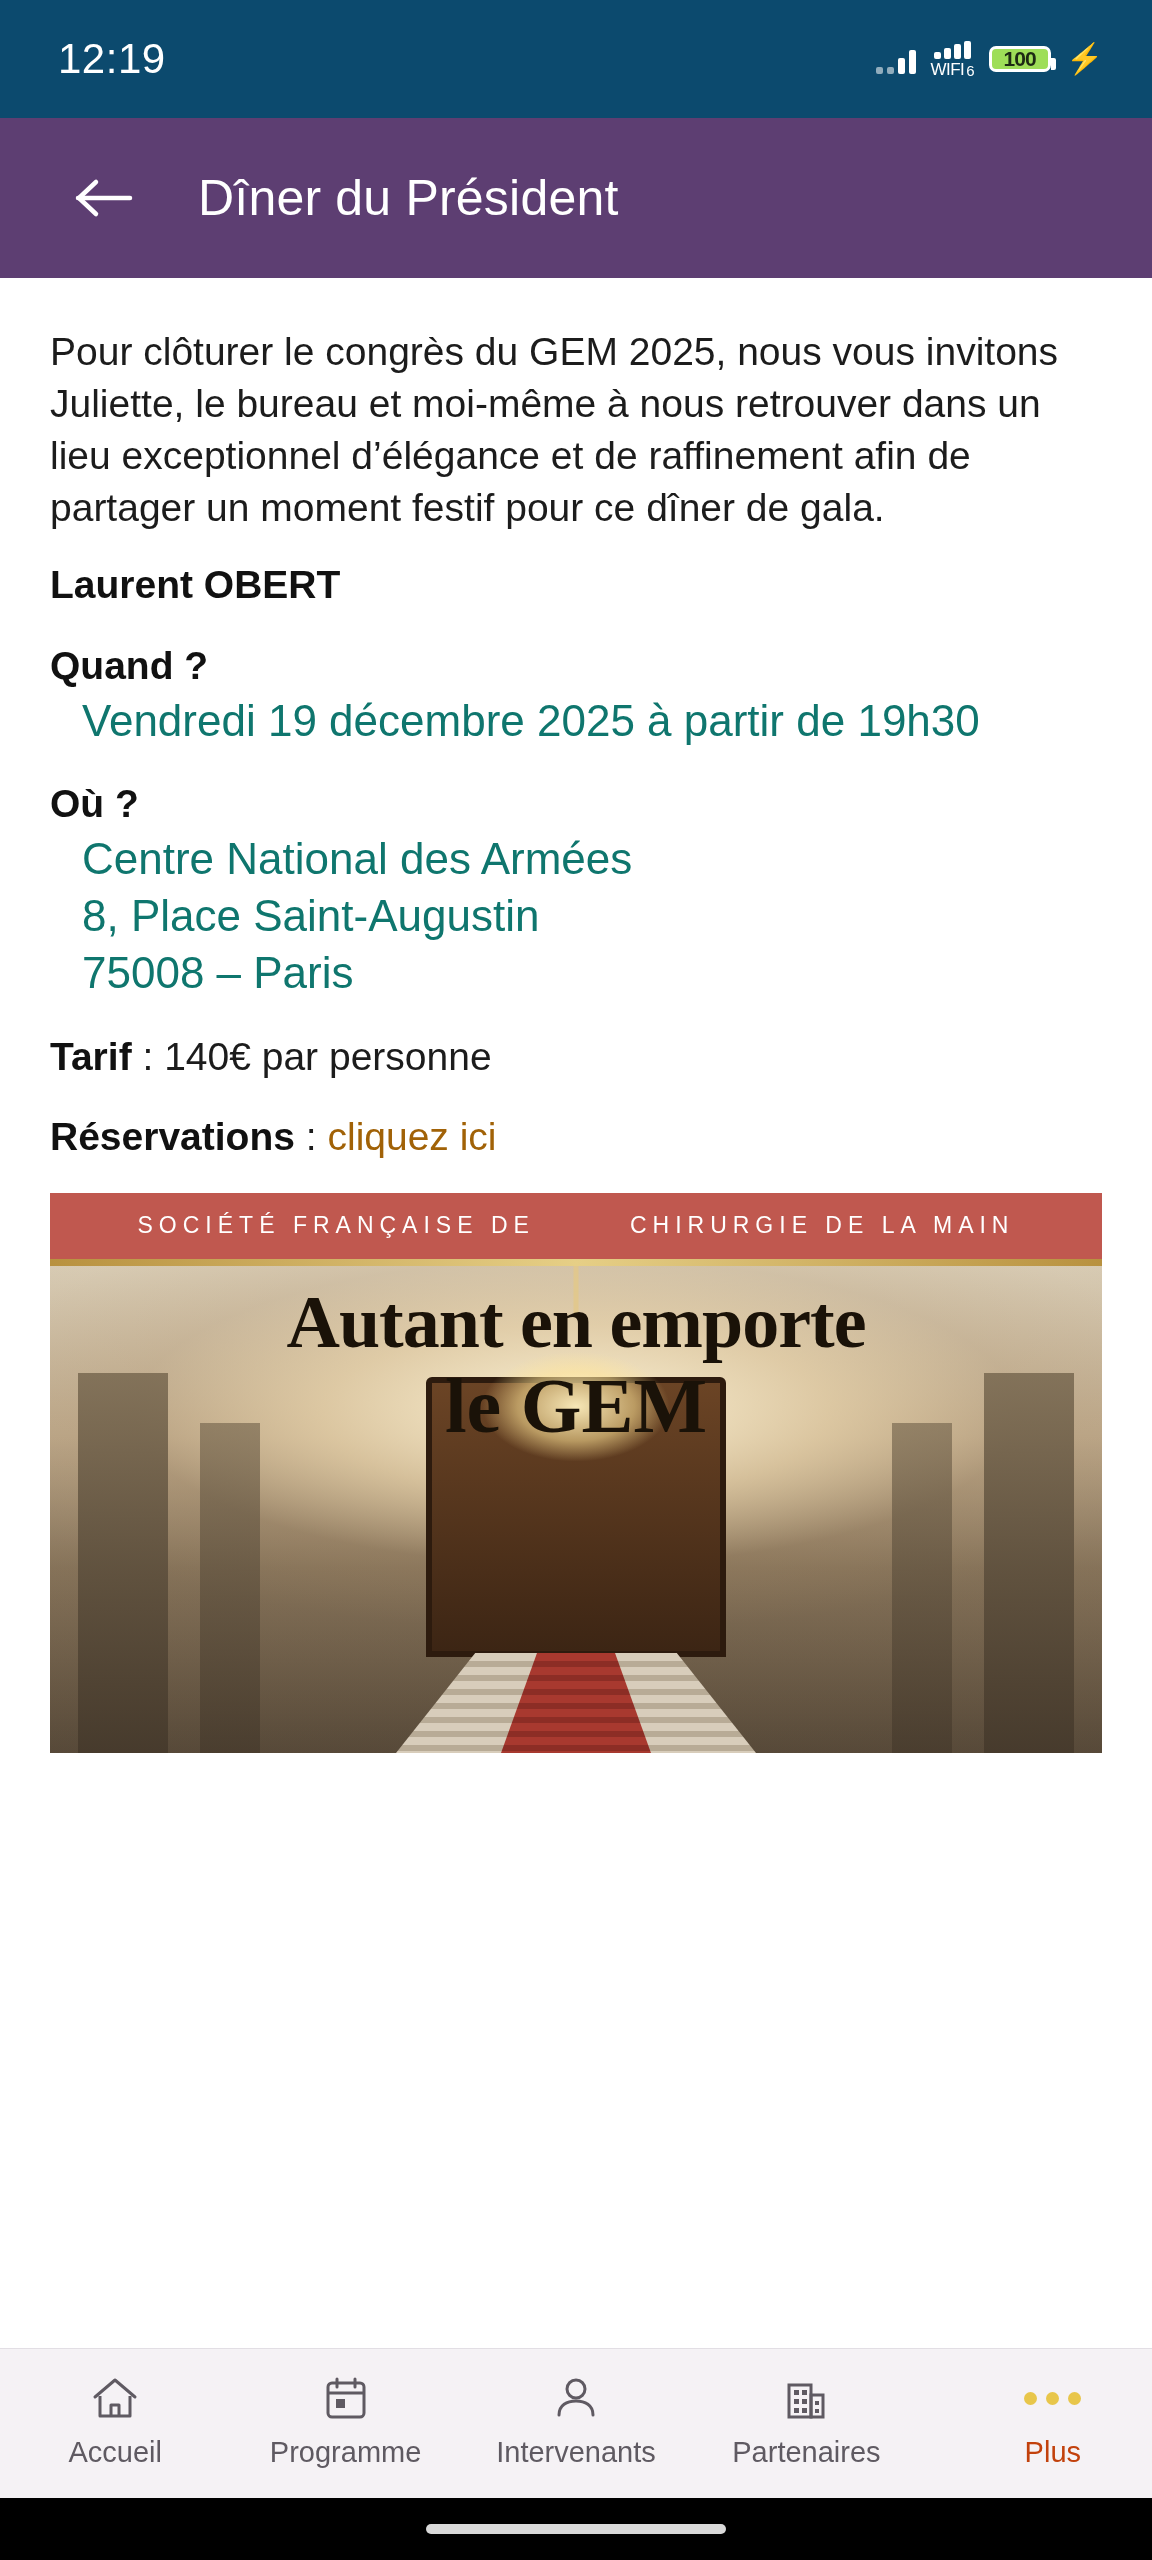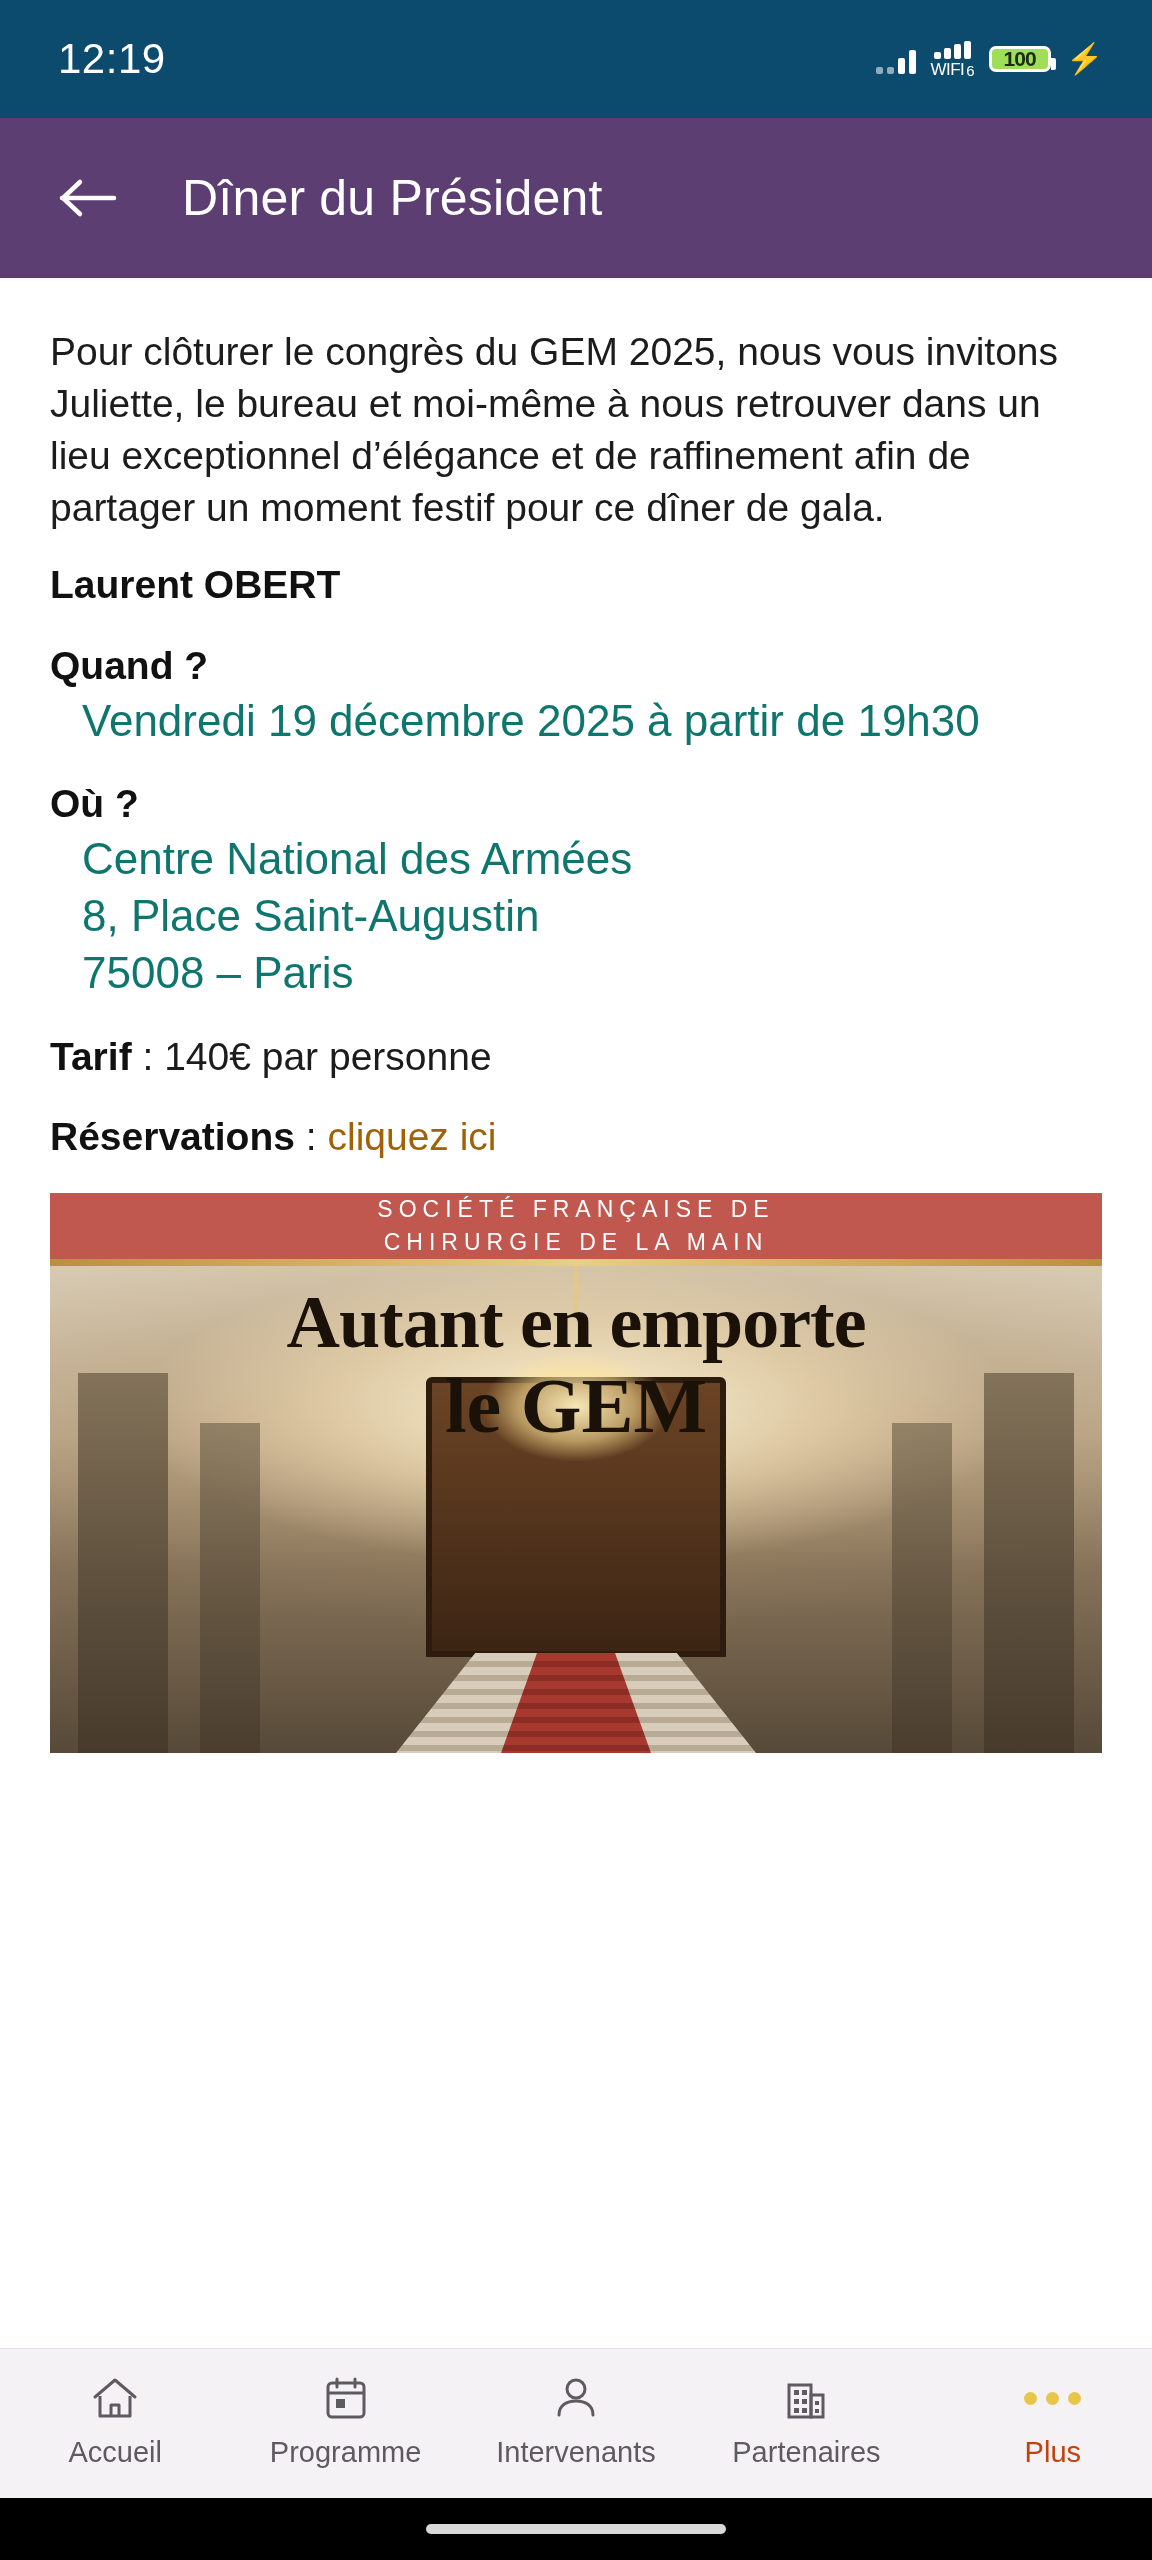--- a/index.html
+++ b/index.html
@@ -117,21 +117,21 @@
     letter-spacing: -1px;
   }
   .bolt { color: #ffffff; font-size: 30px; line-height: 1; margin-left: 2px;}
 
   
   .appbar {
     height: 160px;
     background: #5d3e72;
     display: flex;
     align-items: center;
-    padding: 0 0 0 52px;
+    padding: 0 0 0 68px;
     flex: 0 0 auto;
   }
   .back-arrow {
     width: 72px;
     height: 72px;
     display: flex;
     align-items: center;
     justify-content: center;
     cursor: pointer;
   }
@@ -203,21 +203,20 @@
   .poster-banner {
     position: absolute;
     top: 0; left: 0; right: 0;
     height: 66px;
     background: #c0584f;
     display: flex;
     align-items: center;
     justify-content: space-around;
     padding: 0 40px;
     z-index: 4;
-    flex-direction: column;
   }
   .poster-banner span {
     color: #ffffff;
     font-size: 23px;
     letter-spacing: 6px;
   }
   .poster-banner-rule {
     position: absolute;
     top: 66px; left: 0; right: 0;
     height: 7px;

